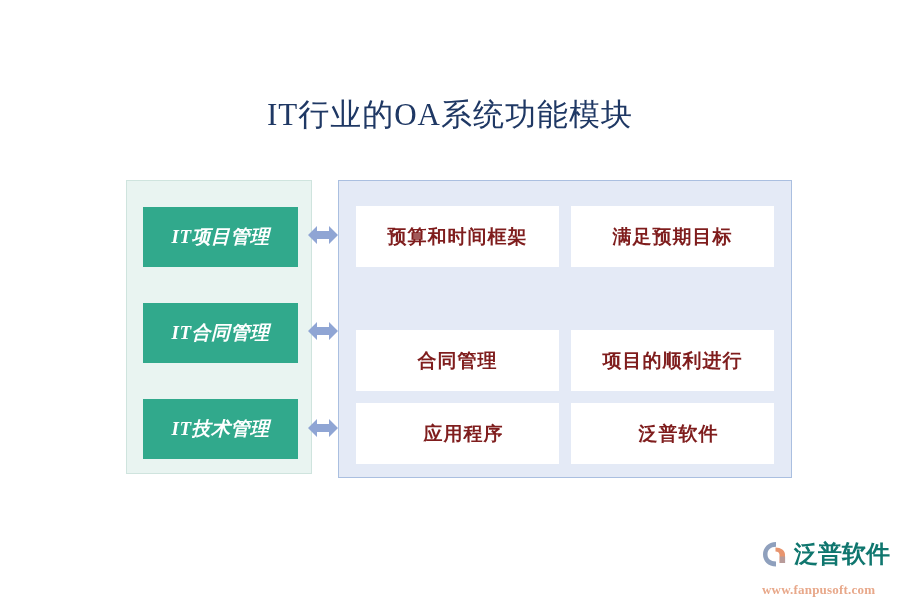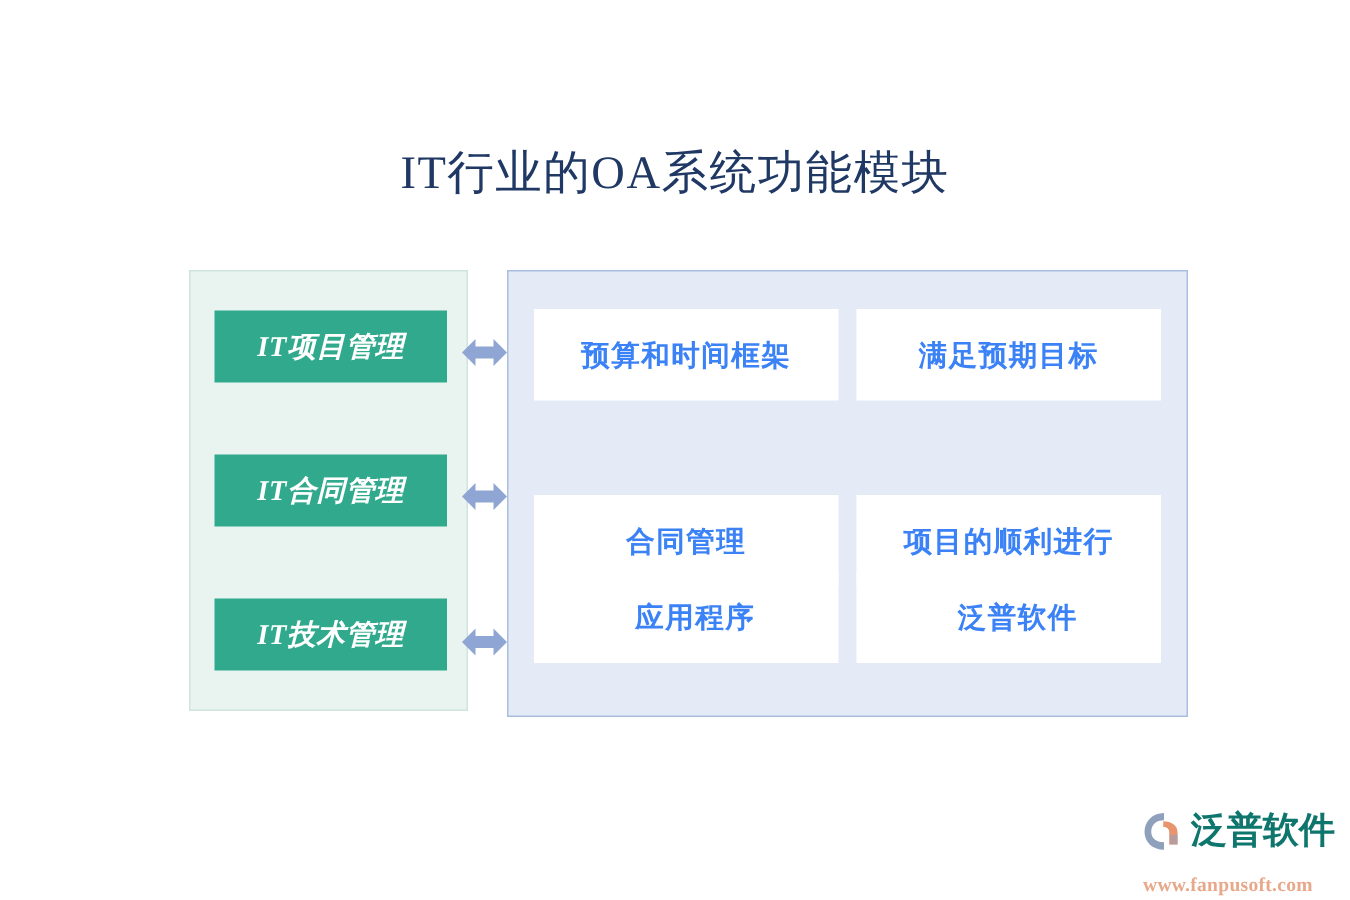--- a/index.html
+++ b/index.html
@@ -46,21 +46,21 @@
     height: 294px;
     background: #e9f4f1;
     border: 1px solid #cfe4de;
     box-sizing: border-box;
   }
 
   .green-card {
     position: absolute;
     left: 16px;
     width: 155px;
-    height: 48px;
+    height: 60px;
     background: #31a98c;
     display: flex;
     align-items: center;
     justify-content: center;
     box-sizing: border-box;
   }
   .green-card.r1 { top: 26px; }
   .green-card.r2 { top: 122px; }
   .green-card.r3 { top: 218px; }
 
@@ -105,24 +105,24 @@
     background: #ffffff;
     display: flex;
     align-items: center;
     justify-content: center;
     box-sizing: border-box;
   }
   .white-card.c1 { left: 17px; }
   .white-card.c2 { left: 232px; }
   .white-card.rA { top: 25px; }
   .white-card.rB { top: 121px; margin-top: 28px; }
-  .white-card.rC { top: 200px; padding-left: 12px; }
+  .white-card.rC { top: 222px; padding-left: 12px; }
 
   .white-card-label {
-    color: #3b82f6;
+    color: #7f1d1d;
     font-family: "Liberation Serif", "DejaVu Serif", serif;
     font-size: 19px;
     font-weight: bold;
     letter-spacing: 1px;
     white-space: nowrap;
   }
 
   
   .watermark {
     position: absolute;

